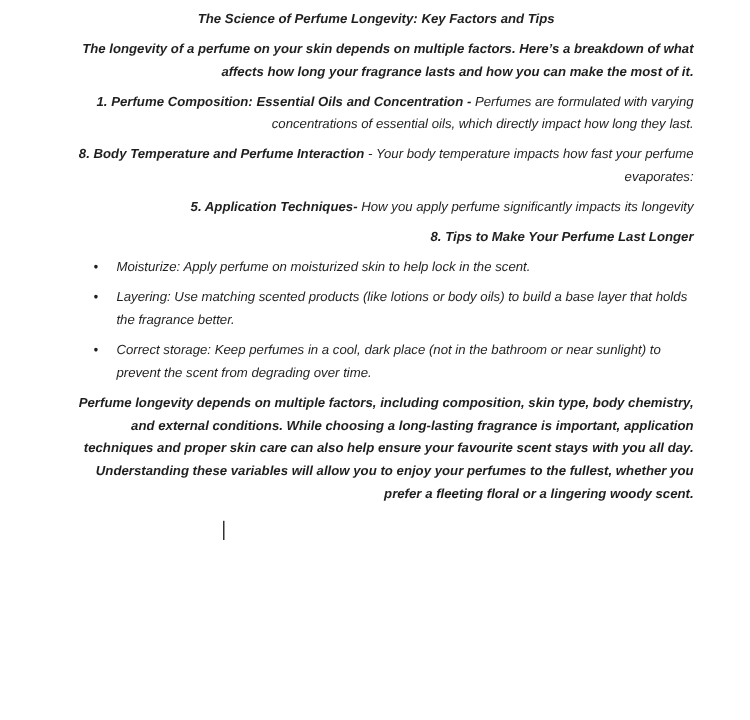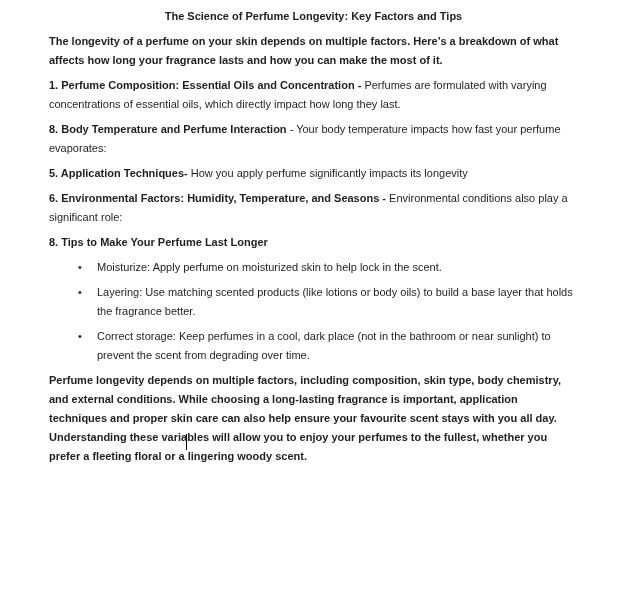--- a/index.html
+++ b/index.html
@@ -12,31 +12,33 @@
     width: 625px;
     height: 600px;
     box-sizing: border-box;
     padding: 7px 47px 0 49px;
     background: #ffffff;
     overflow: hidden;
     font-family: "Liberation Sans", sans-serif;
     font-size: 11px;
     line-height: 19px;
     color: #1f1f1f;
+    font-style: italic;
     -webkit-font-smoothing: antialiased;
   }
   .doc-title {
     margin: 0 0 6px 0;
     font-size: 11px;
     line-height: 19px;
     font-weight: 700;
     text-align: center;
   }
   .para {
     margin: 0 0 6px 0;
+    text-align: right;
   }
   .bold {
     font-weight: 700;
   }
   ul.tips-list {
     list-style: none;
     margin: 0;
     padding: 0 0 0 48px;
   }
   ul.tips-list li {
@@ -68,21 +70,20 @@
   <p class="para bold">The longevity of a perfume on your skin depends on multiple factors. Here’s a breakdown of what affects how long your fragrance lasts and how you can make the most of it.</p>
 
   <p class="para"><span class="bold">1. Perfume Composition: Essential Oils and Concentration -</span><span> Perfumes are formulated with varying concentrations of essential oils, which directly impact how long they last.</span></p>
 
 
 
   <p class="para"><span class="bold">8. Body Temperature and Perfume Interaction</span><span> - Your body temperature impacts how fast your perfume evaporates:</span></p>
 
   <p class="para"><span class="bold">5. Application Techniques-</span><span> How you apply perfume significantly impacts its longevity</span></p>
 
-  <p class="para"><span class="bold">6. Environmental Factors: Humidity, Temperature, and Seasons -</span><span> Environmental conditions also play a significant role:</span></p>
 
   <p class="para bold">8. Tips to Make Your Perfume Last Longer</p>
 
   <ul class="tips-list">
     <li>Moisturize: Apply perfume on moisturized skin to help lock in the scent.</li>
     <li>Layering: Use matching scented products (like lotions or body oils) to build a base layer that holds the fragrance better.</li>
     <li>Correct storage: Keep perfumes in a cool, dark place (not in the bathroom or near sunlight) to prevent the scent from degrading over time.</li>
   </ul>
 
   <p class="para bold">Perfume longevity depends on multiple factors, including composition, skin type, body chemistry, and external conditions. While choosing a long-lasting fragrance is important, application techniques and proper skin care can also help ensure your favourite scent stays with you all day. Understanding these variables will allow you to enjoy your perfumes to the fullest, whether you prefer a fleeting floral or a lingering woody scent.</p>

